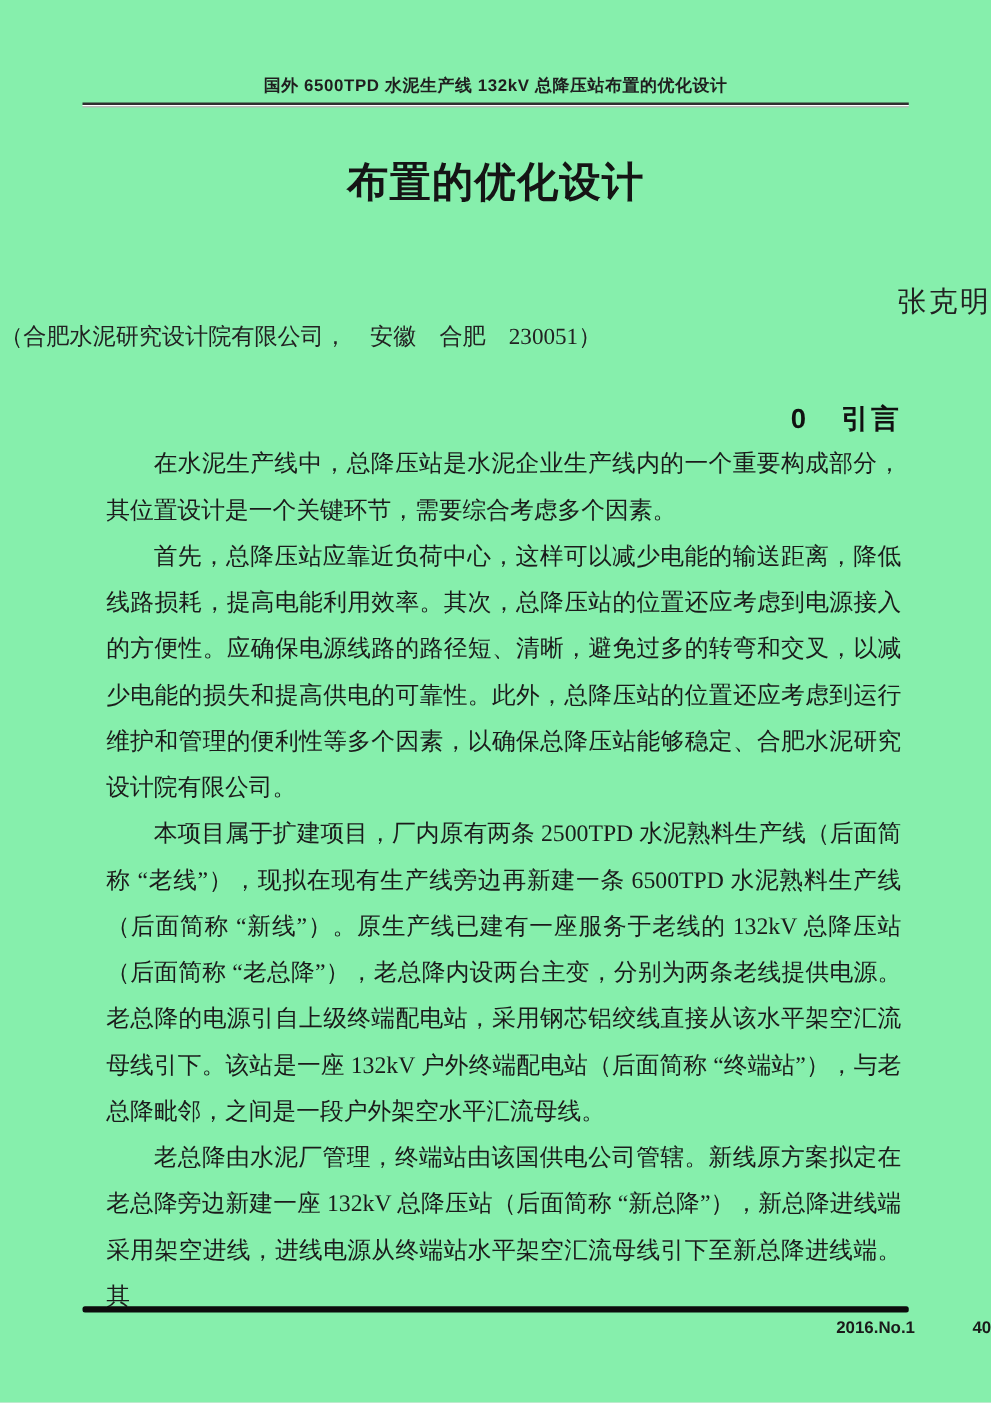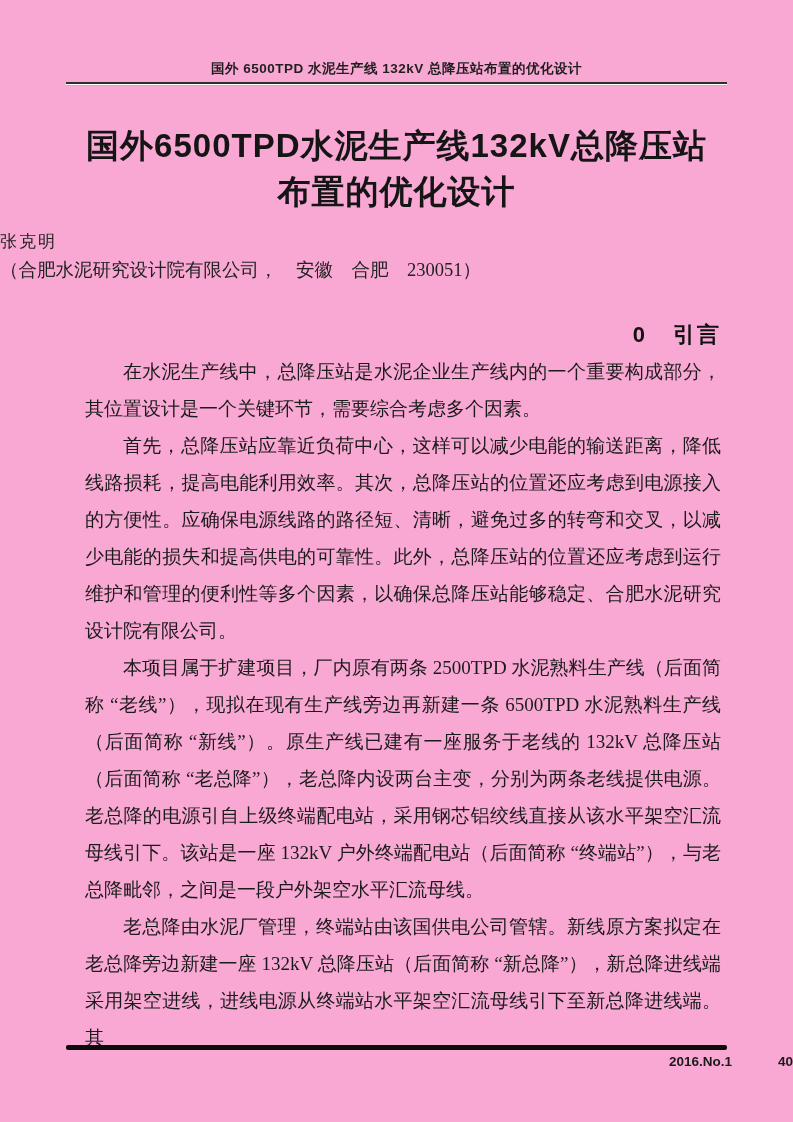--- a/index.html
+++ b/index.html
@@ -5,21 +5,21 @@
   html, body {
     margin: 0;
     padding: 0;
     background: #e8e8e8;
   }
   .page {
     position: relative;
     width: 793px;
     height: 1122px;
     margin: 0 auto;
-    background: #f9a8d4;
+    background: #86efac;
     overflow: hidden;
     color: #1b1b1b;
     font-family: "Liberation Serif", "DejaVu Serif", serif;
   }
 
   
   .running-header {
     position: absolute;
     top: 60px;
     left: 0;
@@ -52,22 +52,22 @@
     line-height: 46px;
     font-weight: 600;
     letter-spacing: 1px;
     color: #151515;
   }
   .author-name {
     position: absolute;
     top: 229px;
     left: 0;
     width: 100%;
-    text-align: left;
-    font-size: 17px;
+    text-align: right;
+    font-size: 23px;
     line-height: 26px;
     letter-spacing: 2px;
     color: #222222;
   }
   .author-affiliation {
     position: absolute;
     top: 257px;
     left: 0;
     width: 100%;
     font-size: 18.5px;
@@ -138,21 +138,20 @@
 </head>
 <body>
 
 <div class="page">
 
   <div class="running-header">国外 6500TPD 水泥生产线 132kV 总降压站布置的优化设计</div>
 
   <div class="header-rule"></div>
 
   <div class="article-title">
-    <div>国外6500TPD水泥生产线132kV总降压站</div>
     <div>布置的优化设计</div>
   </div>
 
   <div class="author-name">张克明</div>
 
   <div class="author-affiliation">（合肥水泥研究设计院有限公司，　安徽　合肥　230051）</div>
 
   <div class="content">
 
     <h2 class="section-heading">

